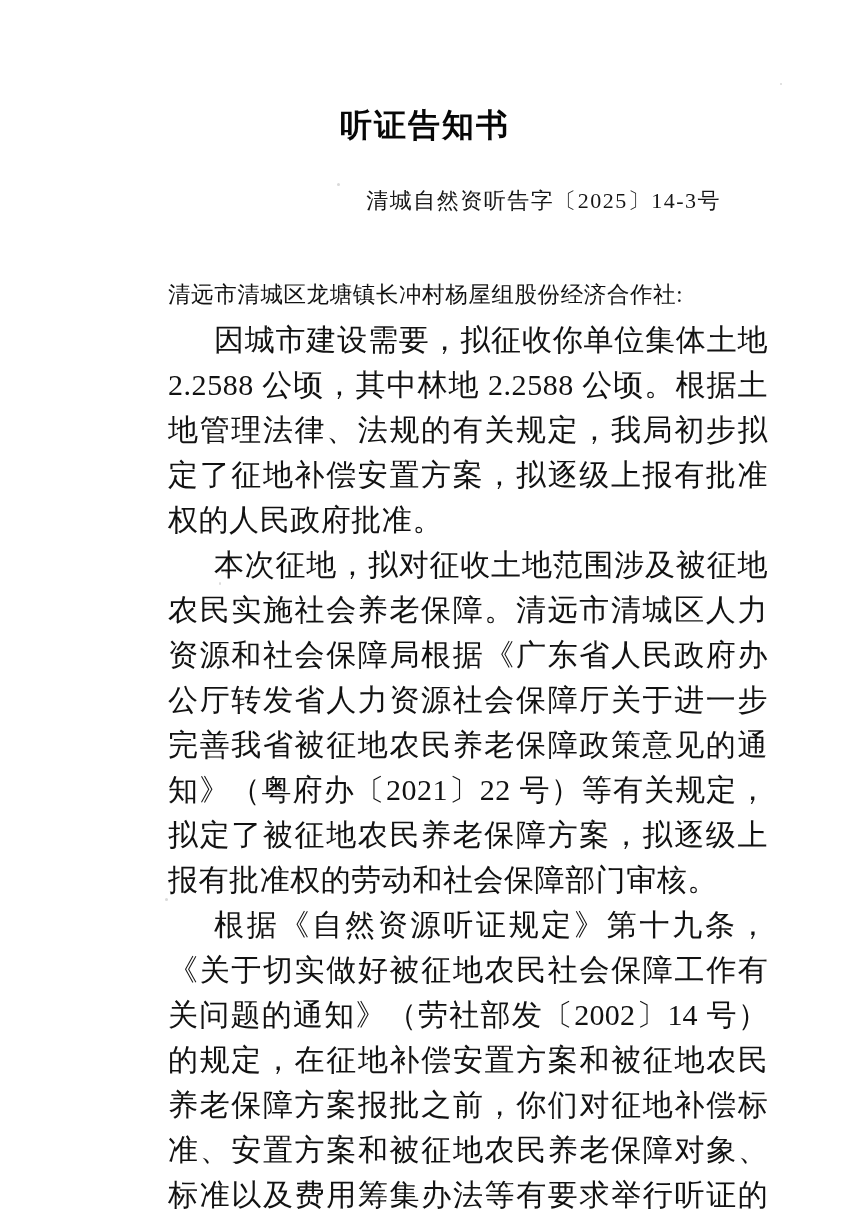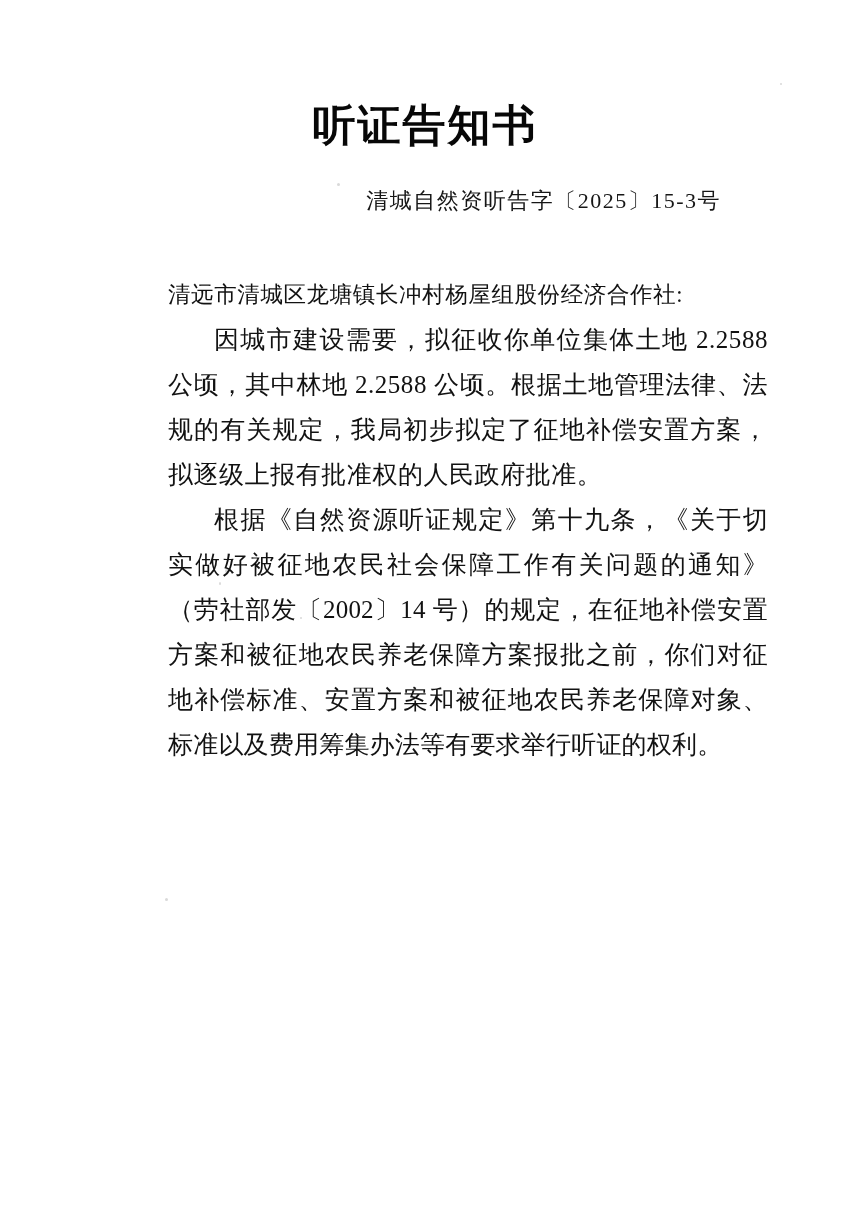--- a/index.html
+++ b/index.html
@@ -22,21 +22,21 @@
 
   
   .doc-title {
     position: absolute;
     left: 0;
     top: 103px;
     width: 850px;
     text-align: center;
     font-family: "Liberation Sans", "DejaVu Sans", sans-serif;
     font-weight: bold;
-    font-size: 43px;
+    font-size: 32px;
     letter-spacing: 2px;
     line-height: 44px;
     color: #070707;
   }
 
   
   .doc-number {
     position: absolute;
     left: 128px;
     top: 186px;
@@ -62,21 +62,21 @@
 
   .recipient {
     font-size: 22.5px;
     line-height: 45px;
     letter-spacing: 0.6px;
     color: #121212;
     white-space: nowrap;
   }
 
   .para {
-    font-size: 25px;
+    font-size: 30px;
     line-height: 45px;
     letter-spacing: 0.55px;
     color: #121212;
     text-align: justify;
     text-align-last: left;
     text-indent: 46px;
     margin: 0;
     word-break: break-all;
   }
 
@@ -100,27 +100,28 @@
   <div class="speck" style="left:337px; top:183px; width:3px; height:3px;"></div>
   <div class="speck" style="left:225px; top:569px; width:3px; height:4px;"></div>
   <div class="speck" style="left:219px; top:582px; width:2px; height:3px;"></div>
   <div class="speck" style="left:212px; top:612px; width:2px; height:2px;"></div>
   <div class="speck" style="left:300px; top:617px; width:2px; height:2px;"></div>
   <div class="speck" style="left:165px; top:898px; width:3px; height:3px;"></div>
   <div class="speck" style="left:780px; top:83px; width:2px; height:2px;"></div>
 
   <div class="doc-title">听证告知书</div>
 
-  <div class="doc-number">清城自然资听告字〔2025〕15-3号</div>
+  <div class="doc-number">清城自然资听告字〔2025〕14-3号</div>
 
   <div class="body-block">
 
     <div class="recipient">清远市清城区龙塘镇长冲村杨屋组股份经济合作社:</div>
 
     <p class="para">因城市建设需要，拟征收你单位集体土地 2.2588 公顷，其中林地 2.2588 公顷。根据土地管理法律、法规的有关规定，我局初步拟定了征地补偿安置方案，拟逐级上报有批准权的人民政府批准。</p>
 
+    <p class="para">本次征地，拟对征收土地范围涉及被征地农民实施社会养老保障。清远市清城区人力资源和社会保障局根据《广东省人民政府办公厅转发省人力资源社会保障厅关于进一步完善我省被征地农民养老保障政策意见的通知》（粤府办〔2021〕22 号）等有关规定，拟定了被征地农民养老保障方案，拟逐级上报有批准权的劳动和社会保障部门审核。</p>
 
     <p class="para tight">根据《自然资源听证规定》第十九条，《关于切实做好被征地农民社会保障工作有关问题的通知》（劳社部发〔2002〕14 号）的规定，在征地补偿安置方案和被征地农民养老保障方案报批之前，你们对征地补偿标准、安置方案和被征地农民养老保障对象、标准以及费用筹集办法等有要求举行听证的权利。</p>
 
 
   </div>
 
 </div>
 
 </body></html>

